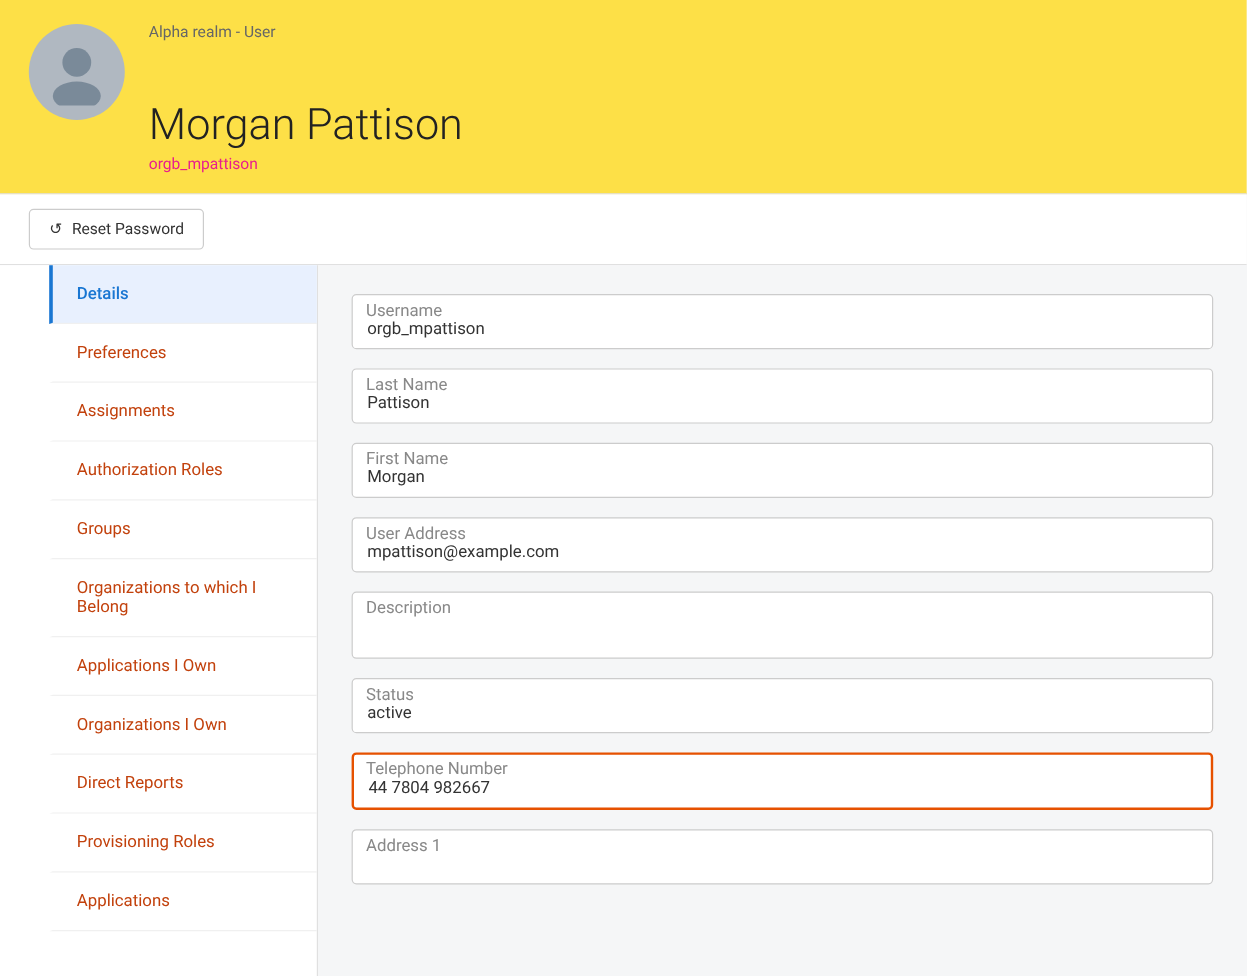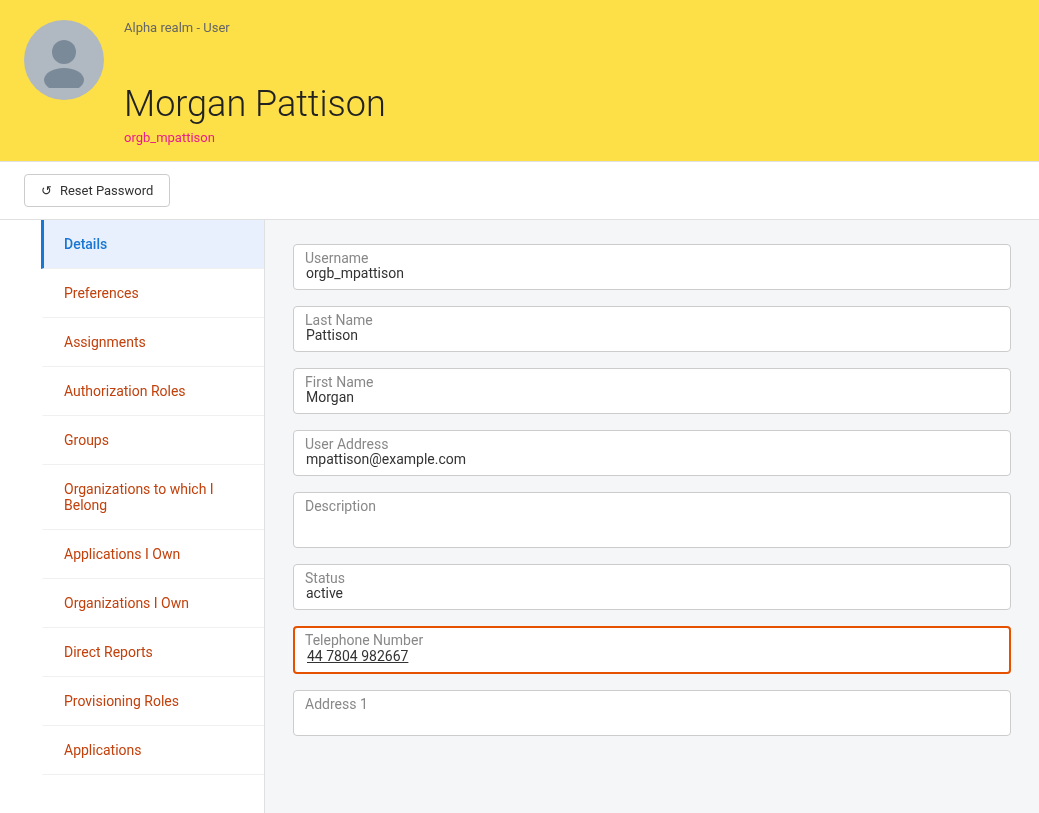--- a/index.html
+++ b/index.html
@@ -126,21 +126,20 @@
       padding: 20px 12px 8px 12px;
       font-size: 14px;
       color: #333;
       background: #fff;
       font-family: inherit;
       outline: none;
     }
     .form-field.active-field {
       border-color: #e65100;
       border-width: 2px;
-      text-decoration: underline;
     }
     .field-label {
       position: absolute;
       top: 6px;
       left: 12px;
       font-size: 14px;
       color: #888;
       pointer-events: none;
     }
     .form-field-wrapper {

